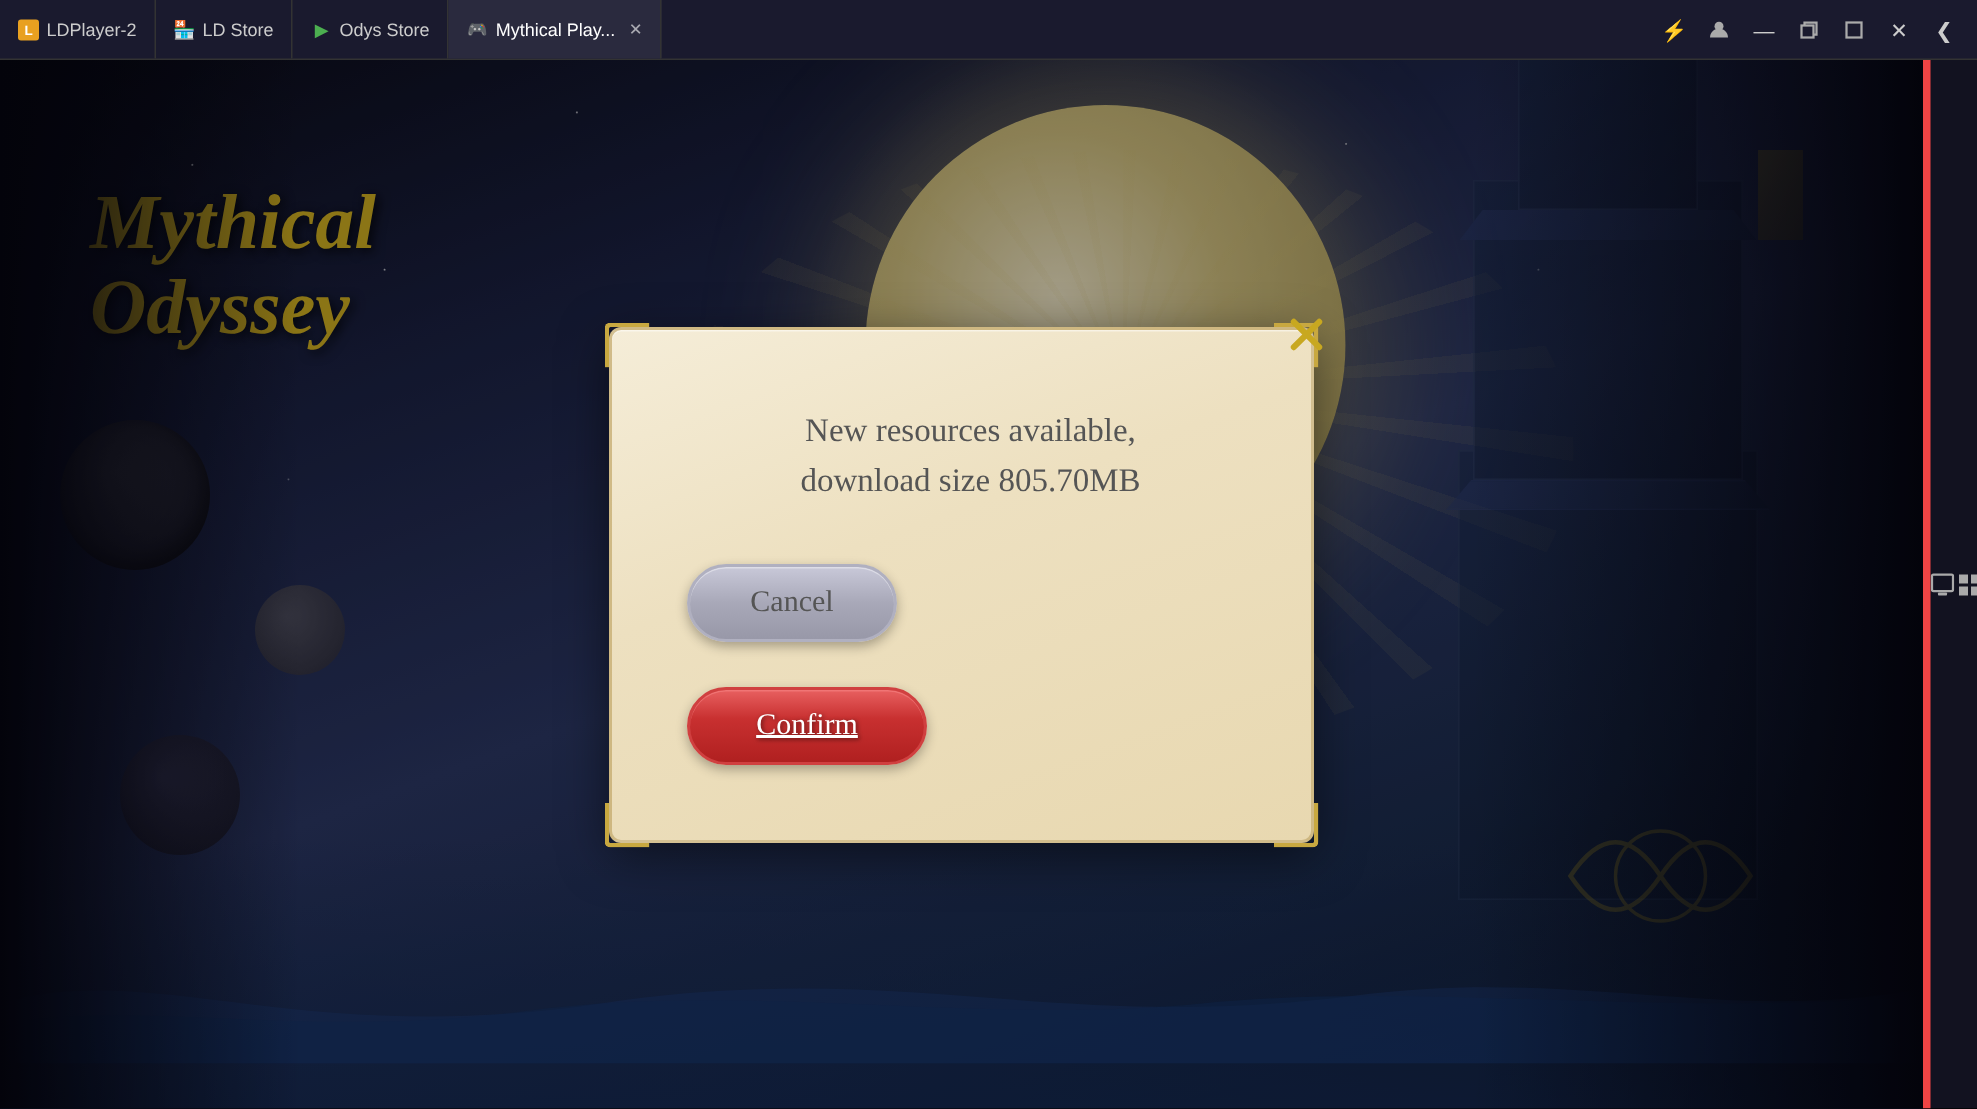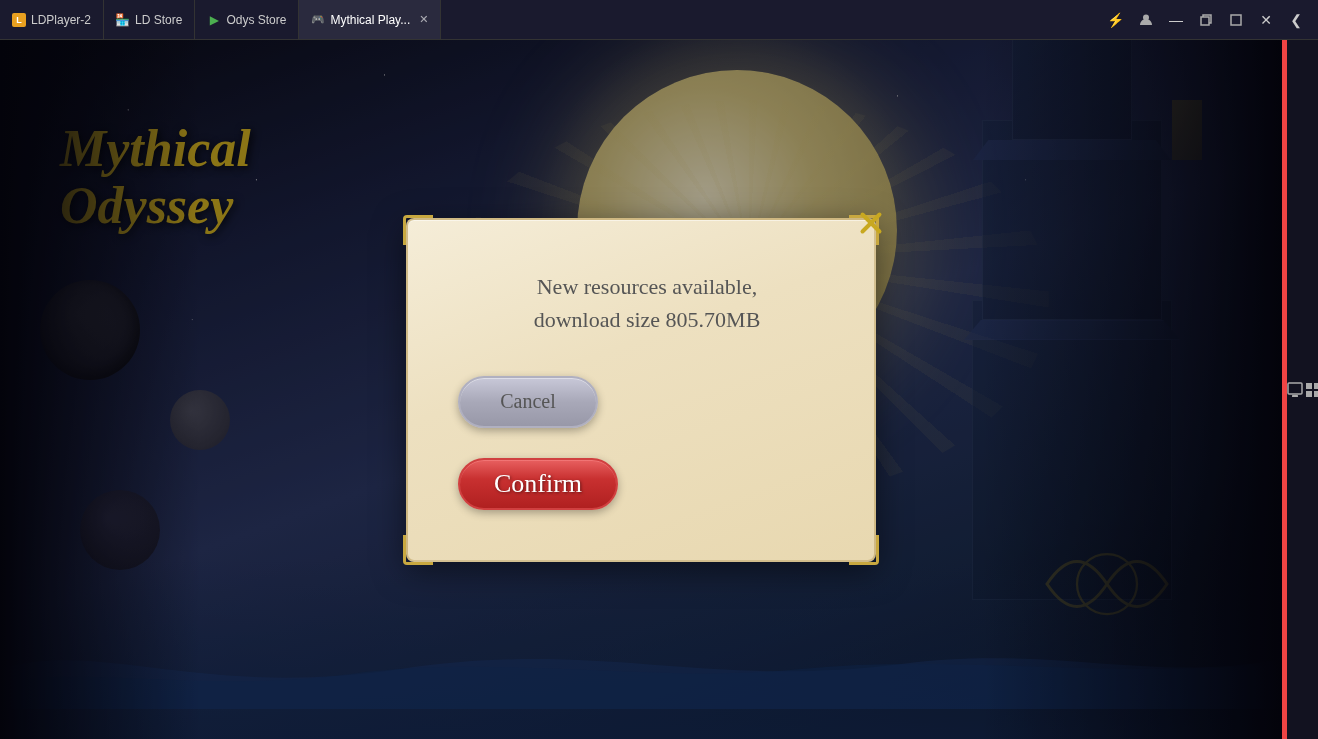--- a/index.html
+++ b/index.html
@@ -361,28 +361,29 @@
       justify-content: center;
     }
 
     .btn-confirm {
       width: 160px;
       height: 52px;
       border-radius: 26px;
       background: linear-gradient(180deg, #e86060 0%, #c83030 40%, #b02020 100%);
       border: 2px solid #d04040;
       box-shadow: 0 3px 8px rgba(0,0,0,0.3), inset 0 1px 0 rgba(255,150,150,0.4);
-      font-size: 26px;
+      font-size: 20px;
       color: #fff;
       font-family: Georgia, serif;
       cursor: pointer;
       display: flex;
       align-items: center;
       justify-content: center;
       text-shadow: 1px 1px 3px rgba(0,0,0,0.5);
+      text-decoration: underline;
     }
 
     
     .sidebar-divider {
       width: 24px;
       height: 1px;
       background: #333;
       margin: 4px 0;
     }
 

